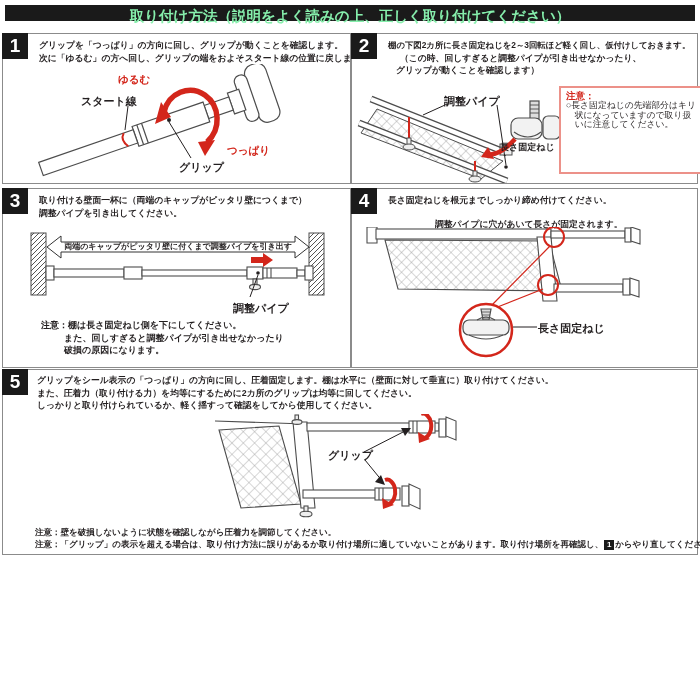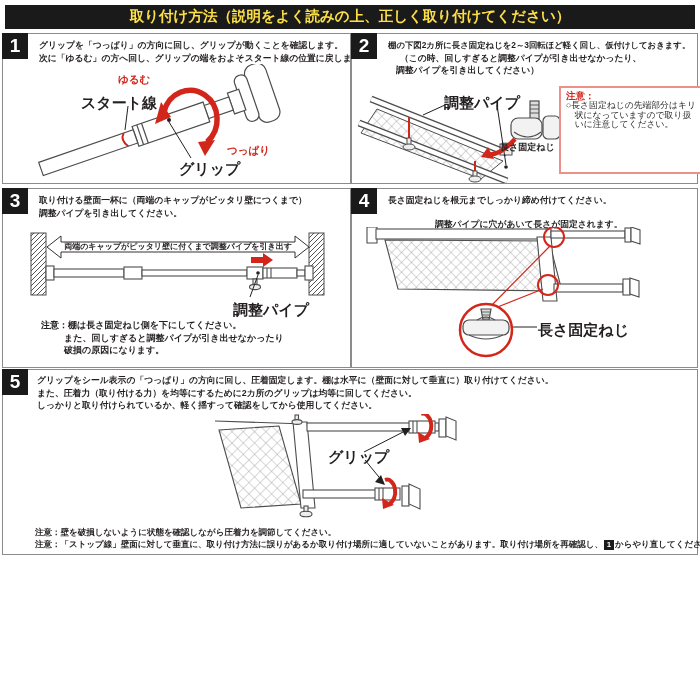--- a/index.html
+++ b/index.html
@@ -1,24 +1,24 @@
 <!DOCTYPE html>
 <html><head>
 <meta charset="utf-8">
 <style>
   html,body{margin:0;padding:0;background:#fff;}
   #sheet{position:relative;width:700px;height:700px;background:#fff;overflow:hidden;
          font-family:"Liberation Sans","DejaVu Sans",sans-serif;color:#231f20;}
-  .hdr{position:absolute;left:5px;top:5px;width:690px;height:24px;background:#1a1a1a;
-       color:#fde047;font-size:14.5px;font-weight:bold;text-align:center;line-height:23px;}
+  .hdr{position:absolute;left:5px;top:5px;width:690px;height:16px;background:#1a1a1a;
+       color:#86efac;font-size:14.5px;font-weight:bold;text-align:center;line-height:23px;}
   .box{position:absolute;border:1px solid #8b8b8b;background:#fff;box-sizing:border-box;}
   .num{position:absolute;left:-1px;top:-1px;width:26px;height:26px;background:#1a1a1a;
        color:#fff;font-size:19px;font-weight:bold;text-align:center;line-height:26px;}
   .txt{position:absolute;font-size:8.8px;font-weight:bold;line-height:12.5px;white-space:nowrap;color:#231f20;}
-  .lbl{position:absolute;font-size:15px;font-weight:bold;white-space:nowrap;color:#231f20;}
+  .lbl{position:absolute;font-size:11px;font-weight:bold;white-space:nowrap;color:#231f20;}
   .red{color:#d3261b;}
   .caution{position:absolute;border:2px solid #ec9189;background:#fff;padding:2px 5px;box-sizing:border-box;}
   .ctitle{font-size:9.5px;font-weight:bold;color:#d3261b;line-height:11px;}
   .citem{font-size:8.8px;font-weight:normal;line-height:9.7px;text-indent:-8.8px;padding-left:8.8px;color:#231f20;}
   .note{position:absolute;font-size:8.5px;font-weight:bold;line-height:11px;white-space:nowrap;color:#231f20;}
   .badge1{display:inline-block;width:10px;height:10px;background:#1a1a1a;color:#fff;
           font-size:8px;font-weight:bold;line-height:10px;text-align:center;margin:0 1px;}
   svg{position:absolute;}
 </style>
 </head>
@@ -63,21 +63,21 @@
     <div class="lbl red" style="left:115px;top:39px;font-size:10.5px;">ゆるむ</div>
     <div class="lbl" style="left:78px;top:60px;">スタート線</div>
     <div class="lbl" style="left:176px;top:126px;">グリップ</div>
     <div class="lbl red" style="left:224px;top:110px;font-size:10.5px;">つっぱり</div>
   </div>
 
   <div class="box" style="left:351px;top:33px;width:347px;height:151px;">
     <div class="num">2</div>
     <div class="txt" style="left:36px;top:5px;font-size:8.4px;">棚の下図2カ所に長さ固定ねじを2～3回転ほど軽く回し、仮付けしておきます。</div>
     <div class="txt" style="left:48px;top:17.5px;">（この時、回しすぎると調整パイプが引き出せなかったり、</div>
-    <div class="txt" style="left:44px;top:30px;">調整パイプを引き出してください）</div>
+    <div class="txt" style="left:44px;top:30px;">グリップが動くことを確認します）</div>
 
     <svg style="left:5px;top:47px;" width="340" height="102" viewBox="0 0 340 102">
       <defs>
         <pattern id="mesh2" width="7" height="7" patternUnits="userSpaceOnUse" patternTransform="rotate(45)">
           <path d="M0,0 H7 M0,0 V7" stroke="#9a9a9a" stroke-width="0.8" fill="none"></path>
         </pattern>
       </defs>
 
       <polygon points="20,28 146,80 124,98 4,52" fill="url(#mesh2)" stroke="#4d4d4d" stroke-width="1"></polygon>
       <g>
@@ -251,17 +251,17 @@
       <line x1="149" y1="38" x2="192" y2="16" stroke="#231f20" stroke-width="1"></line>
       <polygon points="196,14 186,14 190,22" fill="#231f20"></polygon>
       <line x1="150" y1="46" x2="168" y2="68" stroke="#231f20" stroke-width="1"></line>
       <polygon points="170,71 160,68 166,61" fill="#231f20"></polygon>
     </svg>
 
     <div class="lbl" style="left:325px;top:78px;">グリップ</div>
 
     <div class="note" style="left:32px;top:157px;">注意：壁を破損しないように状態を確認しながら圧着力を調節してください。</div>
     <div class="note" style="left:32px;top:168.5px;">
-      <span>注意：「ストップ線」壁面に対して垂直に、取り付け方法に誤りがあるか取り付け場所に適していないことがあります。取り付け場所を再確認し、</span><span class="badge1">1</span><span>からやり直してください。</span>
+      <span>注意：「グリップ」の表示を超える場合は、取り付け方法に誤りがあるか取り付け場所に適していないことがあります。取り付け場所を再確認し、</span><span class="badge1">1</span><span>からやり直してください。</span>
     </div>
   </div>
 
 </div>
 
 </body></html>

